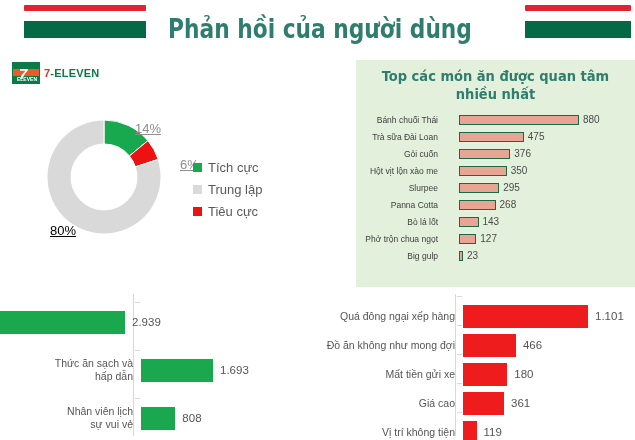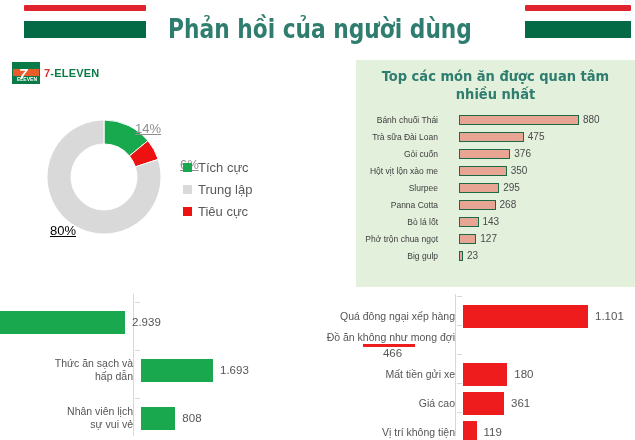--- a/index.html
+++ b/index.html
@@ -49,21 +49,21 @@
   .logo-text .g{color:#0a7a46;}
 
   
   .donut-wrap{position:absolute;left:0px;top:95px;width:350px;height:180px;}
   .donut-svg{position:absolute;left:44px;top:22px;}
   .dlabel{position:absolute;color:#9a9a9a;font-size:13px;text-decoration:underline;}
   .dlabel.pct14{left:135px;top:26px;color:#8e8e8e;}
   .dlabel.pct6{left:180px;top:62px;color:#8e8e8e;}
   .dlabel.pct80{left:50px;top:128px;color:#000000;}
 
-  .legend{position:absolute;left:183px;top:61px;}
+  .legend{position:absolute;left:193px;top:61px;}
   .legend-row{display:flex;align-items:center;gap:6px;height:22px;}
   .legend-sw{width:9px;height:9px;display:inline-block;}
   .legend-lb{font-size:13px;color:#595959;}
 
   
   .panel{
     position:absolute;left:356px;top:60px;width:279px;height:227px;
     background:#e3f0dc;
   }
   .panel-title{
@@ -231,21 +231,21 @@
 
 <div class="bchart right">
   <div class="axis"></div>
   <div id="neg-rows">
       <div class="brow" style="left: 0px; top: 12px;">
         <div class="brow-label" style="width: 140px;">Quá đông ngại xếp hàng</div>
         <div class="brow-bar" style="width: 125px; background: rgb(238, 28, 28);"></div>
         <div class="brow-val">1.101</div>
       </div>
       <div class="tick" style="left: 142px; top: 6px;"></div>
-      <div class="brow" style="left: 0px; top: 41px; flex-direction: column;">
+      <div class="brow" style="left: 0px; top: 41px;">
         <div class="brow-label" style="width: 140px;">Đồ ăn không như mong đợi</div>
         <div class="brow-bar" style="width: 52.9064px; background: rgb(238, 28, 28);"></div>
         <div class="brow-val">466</div>
       </div>
       <div class="tick" style="left: 142px; top: 35px;"></div>
       <div class="brow" style="left: 0px; top: 70px;">
         <div class="brow-label" style="width: 140px;">Mất tiền gửi xe</div>
         <div class="brow-bar" style="width: 44.2779px; background: rgb(238, 28, 28);"></div>
         <div class="brow-val">180</div>
       </div>

